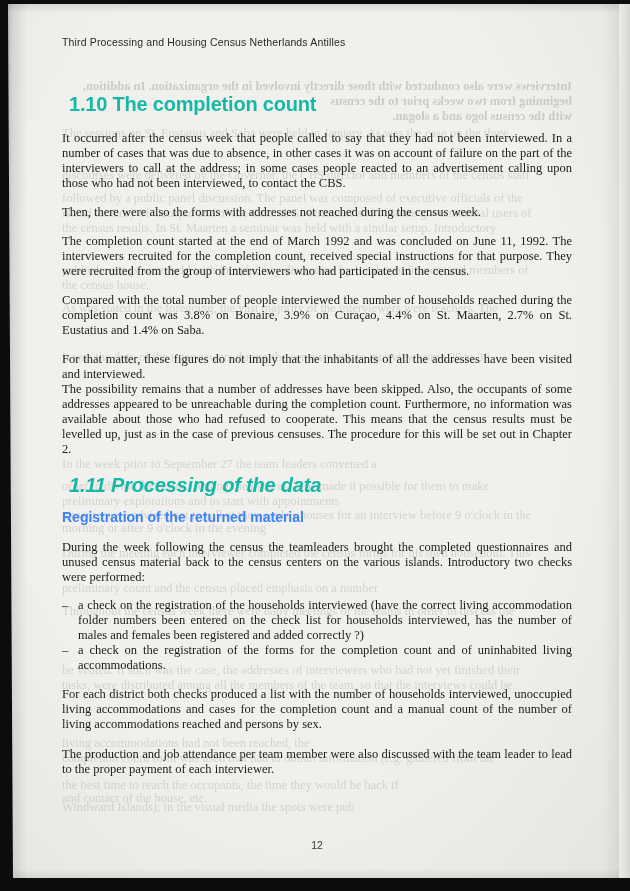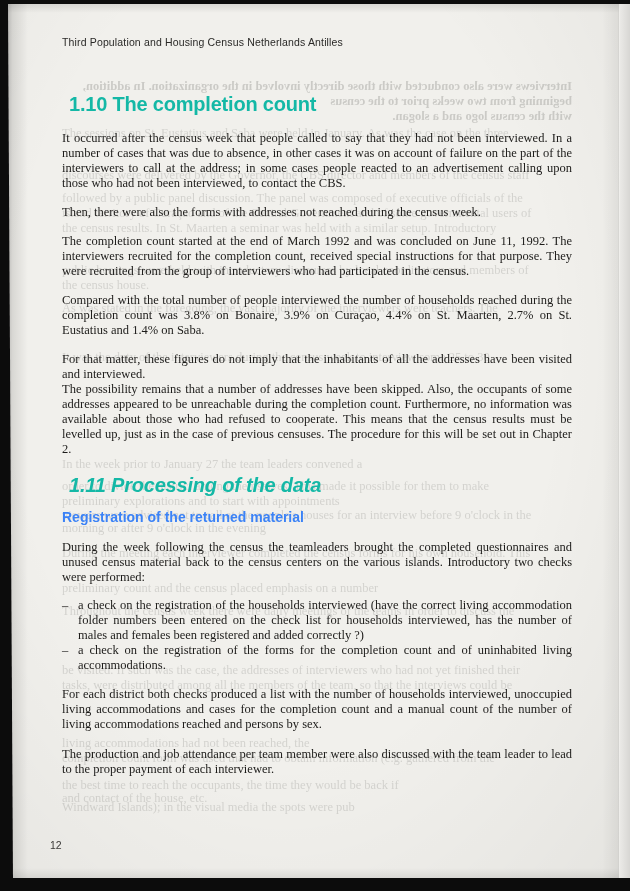--- a/index.html
+++ b/index.html
@@ -37,21 +37,21 @@
          text-align:justify;text-justify:inter-word;}
   .content p.joined{margin-top:0;}
   h1{margin:7px;font:700 20px/22px "Liberation Sans",sans-serif;color:#14b8a6;letter-spacing:-.2px;}
   h1.first{margin-top:93px;}
   h1.second{margin-top:17px;font-style:italic;}
   h2{margin:13px 0 12px 0;font:700 14px/17px "Liberation Sans",sans-serif;color:#3b82f6;}
   .dash-list{margin-top:13px;}
   .dash-item{display:flex;font:12.5px/15px "Liberation Serif",serif;}
   .dash-item .dash{width:16px;flex:0 0 16px;}
   .dash-item .dash-text{flex:1;text-align:justify;}
-  .page-number{position:absolute;top:839px;left:50px;width:510px;z-index:3;
+  .page-number{position:absolute;top:839px;left:62px;width:510px;z-index:3;text-align:center;
          font:10.5px "Liberation Sans",sans-serif;color:#3a3937;}
 </style>
 </head>
 <body>
 
 <div class="scan">
 
   <div class="paper">
     <div class="left-shade"></div>
     <div class="top-shade"></div>
@@ -67,37 +67,37 @@
   <div class="ghost m b" style="top:109px">with the census logo and a slogan.</div>
   <div class="ghost" style="top:126px">The sessions on St. Eustatius and Saba were held in January. As was the case on the three</div>
   <div class="ghost" style="top:168px">discourses were delivered by the Governor, the CBS director and members of the census staff</div>
   <div class="ghost" style="top:191px">followed by a public panel discussion. The panel was composed of executive officials of the</div>
   <div class="ghost" style="top:206px">island territory of Curaçao and of the Central Government and of some governmental users of</div>
   <div class="ghost" style="top:221px">the census results. In St. Maarten a seminar was held with a similar setup. Introductory</div>
   <div class="ghost" style="top:263px">public hearings were held with introductory discourses by local coordinators and members of</div>
   <div class="ghost" style="top:278px">the census house.</div>
   <div class="ghost" style="top:301px">As was stated in the foregoing, the vast majority of the interviewers were teachers. The</div>
   <div class="ghost" style="top:350px">It was the duty of the interviewers during the census week to interview some 25 to 30</div>
-  <div class="ghost" style="top:457px">In the week prior to January 27 the team leaders convened a</div>
+  <div class="ghost" style="top:457px">In the week prior to September 27 the team leaders convened a</div>
   <div class="ghost" style="top:479px">order to divide the district among themselves. This made it possible for them to make</div>
   <div class="ghost" style="top:494px">preliminary explorations and to start with appointments</div>
   <div class="ghost" style="top:508px">viewers were advised not to call at the people's houses for an interview before 9 o'clock in the</div>
   <div class="ghost" style="top:521px">morning or after 9 o'clock in the evening</div>
   <div class="ghost" style="top:546px">During the meeting each interviewer completed the census forms for his own household. This</div>
   <div class="ghost" style="top:581px">preliminary count and the census placed emphasis on a number</div>
   <div class="ghost" style="top:604px">Throughout the census week there were daily meetings of the teams in order to discuss the</div>
   <div class="ghost" style="top:663px">be visited. If such was the case, the addresses of interviewers who had not yet finished their</div>
   <div class="ghost" style="top:678px">tasks, were distributed among all the members of the team, so that the interviews could be</div>
   <div class="ghost" style="top:736px">living accommodations had not been reached, the</div>
   <div class="ghost" style="top:751px">completion count form was used that had to obtain information (e.g. gathered from the</div>
   <div class="ghost" style="top:778px">the best time to reach the occupants, the time they would be back if</div>
   <div class="ghost" style="top:791px">and contact of the house, etc.</div>
   <div class="ghost" style="top:800px">Windward Islands); in the visual media the spots were pub</div>
 
-  <div class="running-header">Third Population and Housing Census Netherlands Antilles</div>
+  <div class="running-header">Third Processing and Housing Census Netherlands Antilles</div>
 
   <div class="content">
     <h1 class="first">1.10 The completion count</h1>
     <p style="margin-top:16px">It occurred after the census week that people called to say that they had not been interviewed. In a number of cases that was due to absence, in other cases it was on account of failure on the part of the interviewers to call at the address; in some cases people reacted to an advertisement calling upon those who had not been interviewed, to contact the CBS.</p>
     <p>Then, there were also the forms with addresses not reached during the census week.</p>
     <p>The completion count started at the end of March 1992 and was concluded on June 11, 1992. The interviewers recruited for the completion count, received special instructions for that purpose. They were recruited from the group of interviewers who had participated in the census.</p>
     <p>Compared with the total number of people interviewed the number of households reached during the completion count was 3.8% on Bonaire, 3.9% on Curaçao, 4.4% on St. Maarten, 2.7% on St. Eustatius and 1.4% on Saba.</p>
     <p>For that matter, these figures do not imply that the inhabitants of all the addresses have been visited and interviewed.</p>
     <p class="joined">The possibility remains that a number of addresses have been skipped. Also, the occupants of some addresses appeared to be unreachable during the completion count. Furthermore, no information was available about those who had refused to cooperate. This means that the census results must be levelled up, just as in the case of previous censuses. The procedure for this will be set out in Chapter 2.</p>
 

